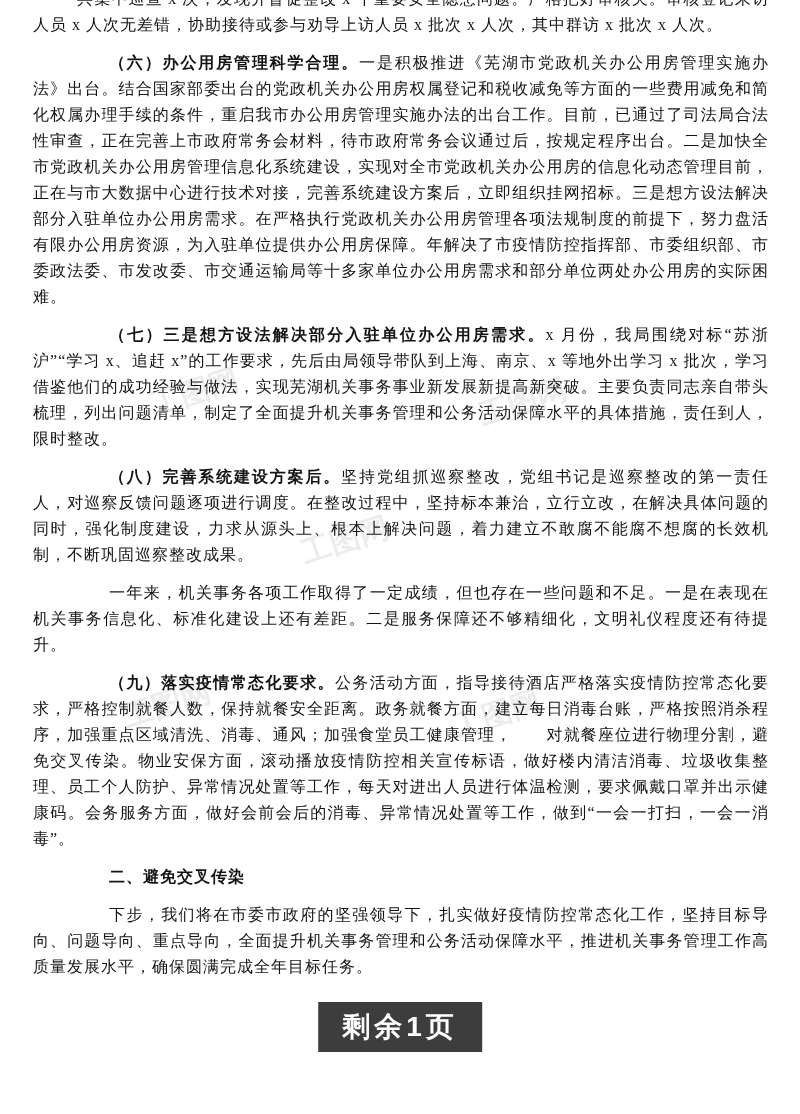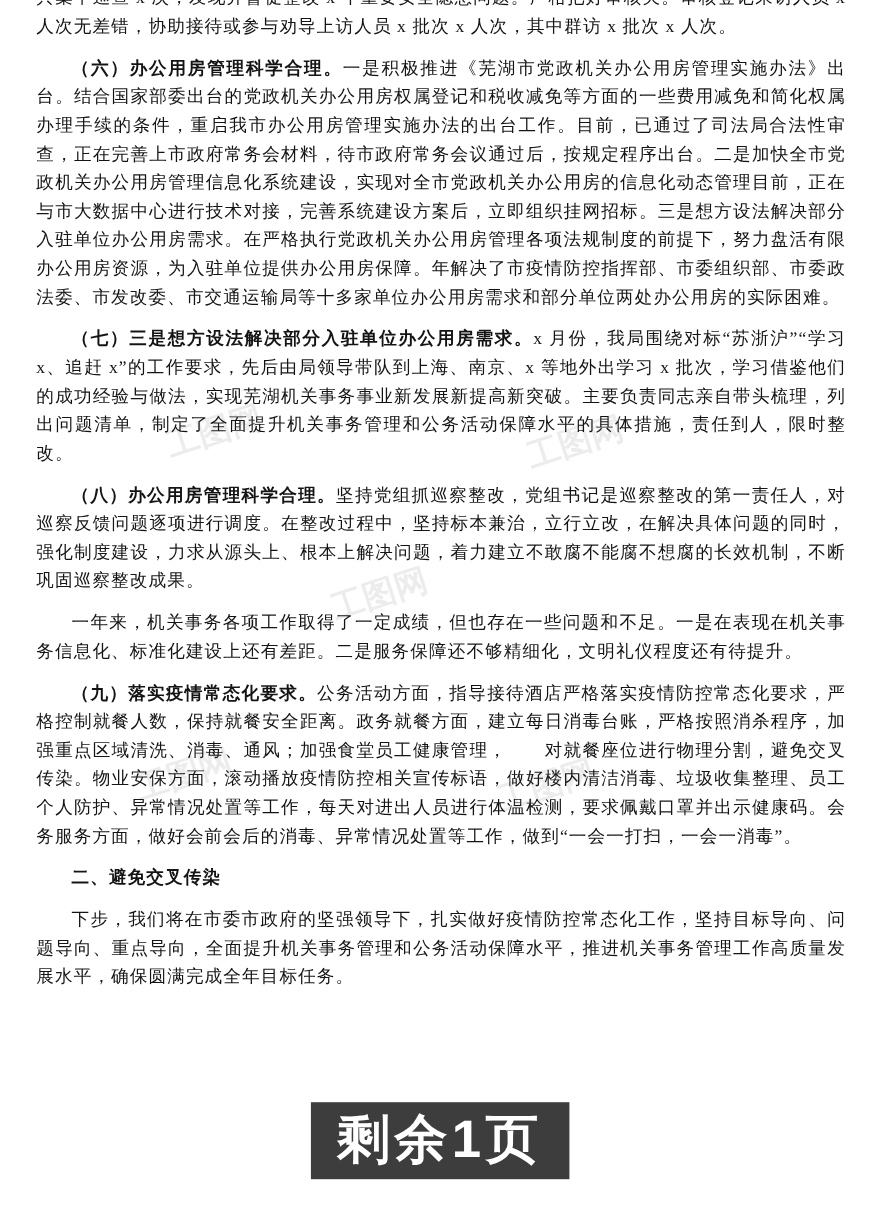--- a/index.html
+++ b/index.html
@@ -34,31 +34,32 @@
   .para {
     text-indent: 2em;
     margin: 12px 0;
   }
   .para.no-indent {
     text-indent: 0;
     margin-top: 0;
   }
   .para .lead {
     font-weight: bold;
+    margin-left: 44px;
   }
   .banner {
     position: absolute;
     top: 1002px;
     left: 50%;
     transform: translateX(-50%);
     background: #3d3d3d;
     color: #ffffff;
     font-family: "Liberation Sans", "DejaVu Sans", sans-serif;
     font-weight: bold;
-    font-size: 48px;
+    font-size: 28px;
     line-height: 1;
     display: flex;
     align-items: center;
     gap: 52px;
     padding: 11px 24px;
     white-space: nowrap;
     letter-spacing: 4px;
     cursor: pointer;
   }
   .wm {
@@ -90,21 +91,21 @@
   <div class="wm wm4">工图网</div>
   <div class="wm wm5">工图网</div>
 
   <div class="content">
   <p class="para no-indent"><b class="lead"></b><span>共集中巡查 x 次，发现并督促整改 x 个重要安全隐患问题。严格把好审核关。审核登记来访人员 x 人次无差错，协助接待或参与劝导上访人员 x 批次 x 人次，其中群访 x 批次 x 人次。</span></p>
 
   <p class="para"><b class="lead">（六）办公用房管理科学合理。</b><span>一是积极推进《芜湖市党政机关办公用房管理实施办法》出台。结合国家部委出台的党政机关办公用房权属登记和税收减免等方面的一些费用减免和简化权属办理手续的条件，重启我市办公用房管理实施办法的出台工作。目前，已通过了司法局合法性审查，正在完善上市政府常务会材料，待市政府常务会议通过后，按规定程序出台。二是加快全市党政机关办公用房管理信息化系统建设，实现对全市党政机关办公用房的信息化动态管理目前，正在与市大数据中心进行技术对接，完善系统建设方案后，立即组织挂网招标。三是想方设法解决部分入驻单位办公用房需求。在严格执行党政机关办公用房管理各项法规制度的前提下，努力盘活有限办公用房资源，为入驻单位提供办公用房保障。年解决了市疫情防控指挥部、市委组织部、市委政法委、市发改委、市交通运输局等十多家单位办公用房需求和部分单位两处办公用房的实际困难。</span></p>
 
   <p class="para"><b class="lead">（七）三是想方设法解决部分入驻单位办公用房需求。</b><span>x 月份，我局围绕对标“苏浙沪”“学习 x、追赶 x”的工作要求，先后由局领导带队到上海、南京、x 等地外出学习 x 批次，学习借鉴他们的成功经验与做法，实现芜湖机关事务事业新发展新提高新突破。主要负责同志亲自带头梳理，列出问题清单，制定了全面提升机关事务管理和公务活动保障水平的具体措施，责任到人，限时整改。</span></p>
 
-  <p class="para"><b class="lead">（八）办公用房管理科学合理。</b><span>坚持党组抓巡察整改，党组书记是巡察整改的第一责任人，对巡察反馈问题逐项进行调度。在整改过程中，坚持标本兼治，立行立改，在解决具体问题的同时，强化制度建设，力求从源头上、根本上解决问题，着力建立不敢腐不能腐不想腐的长效机制，不断巩固巡察整改成果。</span></p>
+  <p class="para"><b class="lead">（八）完善系统建设方案后。</b><span>坚持党组抓巡察整改，党组书记是巡察整改的第一责任人，对巡察反馈问题逐项进行调度。在整改过程中，坚持标本兼治，立行立改，在解决具体问题的同时，强化制度建设，力求从源头上、根本上解决问题，着力建立不敢腐不能腐不想腐的长效机制，不断巩固巡察整改成果。</span></p>
 
   <p class="para"><b class="lead"></b><span>一年来，机关事务各项工作取得了一定成绩，但也存在一些问题和不足。一是在表现在机关事务信息化、标准化建设上还有差距。二是服务保障还不够精细化，文明礼仪程度还有待提升。</span></p>
 
   <p class="para"><b class="lead">（九）落实疫情常态化要求。</b><span>公务活动方面，指导接待酒店严格落实疫情防控常态化要求，严格控制就餐人数，保持就餐安全距离。政务就餐方面，建立每日消毒台账，严格按照消杀程序，加强重点区域清洗、消毒、通风；加强食堂员工健康管理，　　对就餐座位进行物理分割，避免交叉传染。物业安保方面，滚动播放疫情防控相关宣传标语，做好楼内清洁消毒、垃圾收集整理、员工个人防护、异常情况处置等工作，每天对进出人员进行体温检测，要求佩戴口罩并出示健康码。会务服务方面，做好会前会后的消毒、异常情况处置等工作，做到“一会一打扫，一会一消毒”。</span></p>
 
   <p class="para"><b class="lead">二、避免交叉传染</b><span></span></p>
 
   <p class="para"><b class="lead"></b><span>下步，我们将在市委市政府的坚强领导下，扎实做好疫情防控常态化工作，坚持目标导向、问题导向、重点导向，全面提升机关事务管理和公务活动保障水平，推进机关事务管理工作高质量发展水平，确保圆满完成全年目标任务。</span></p>
 </div>
 

